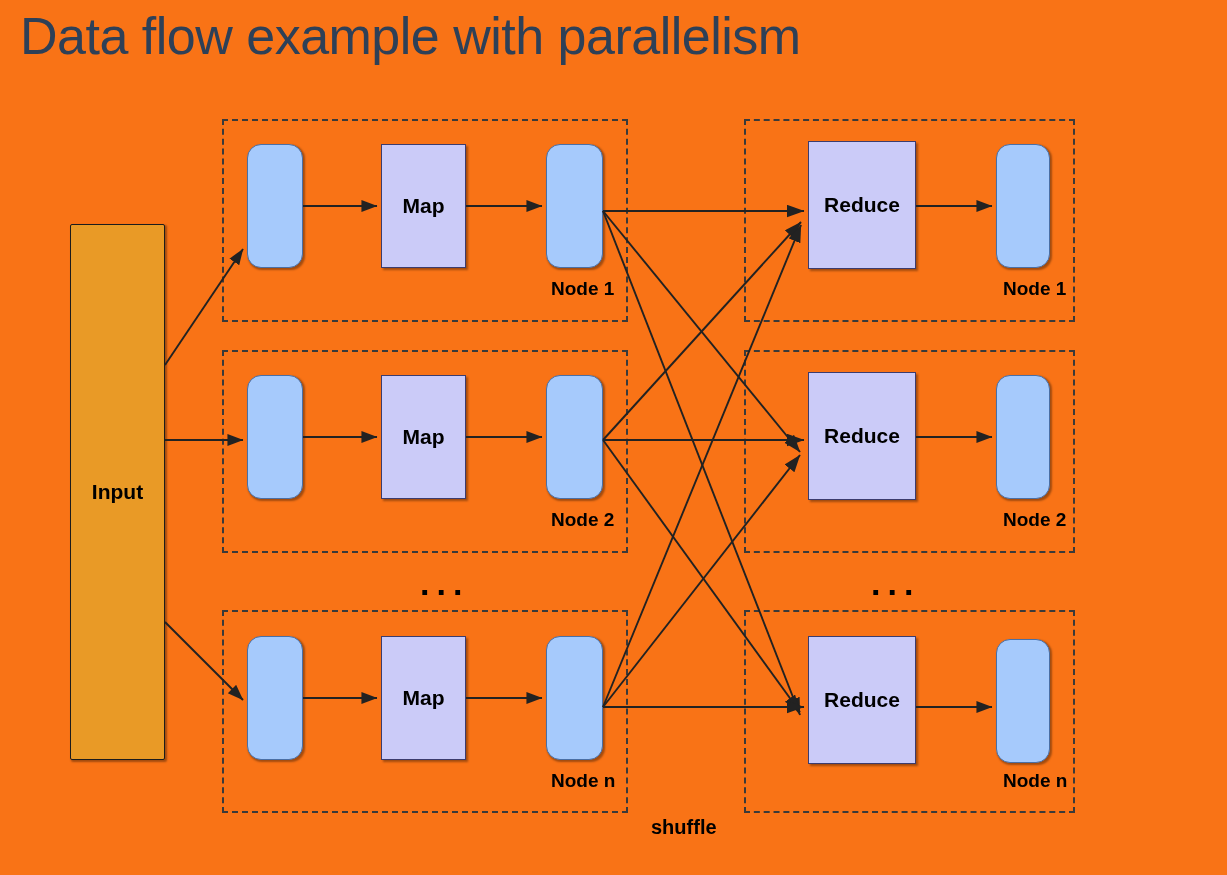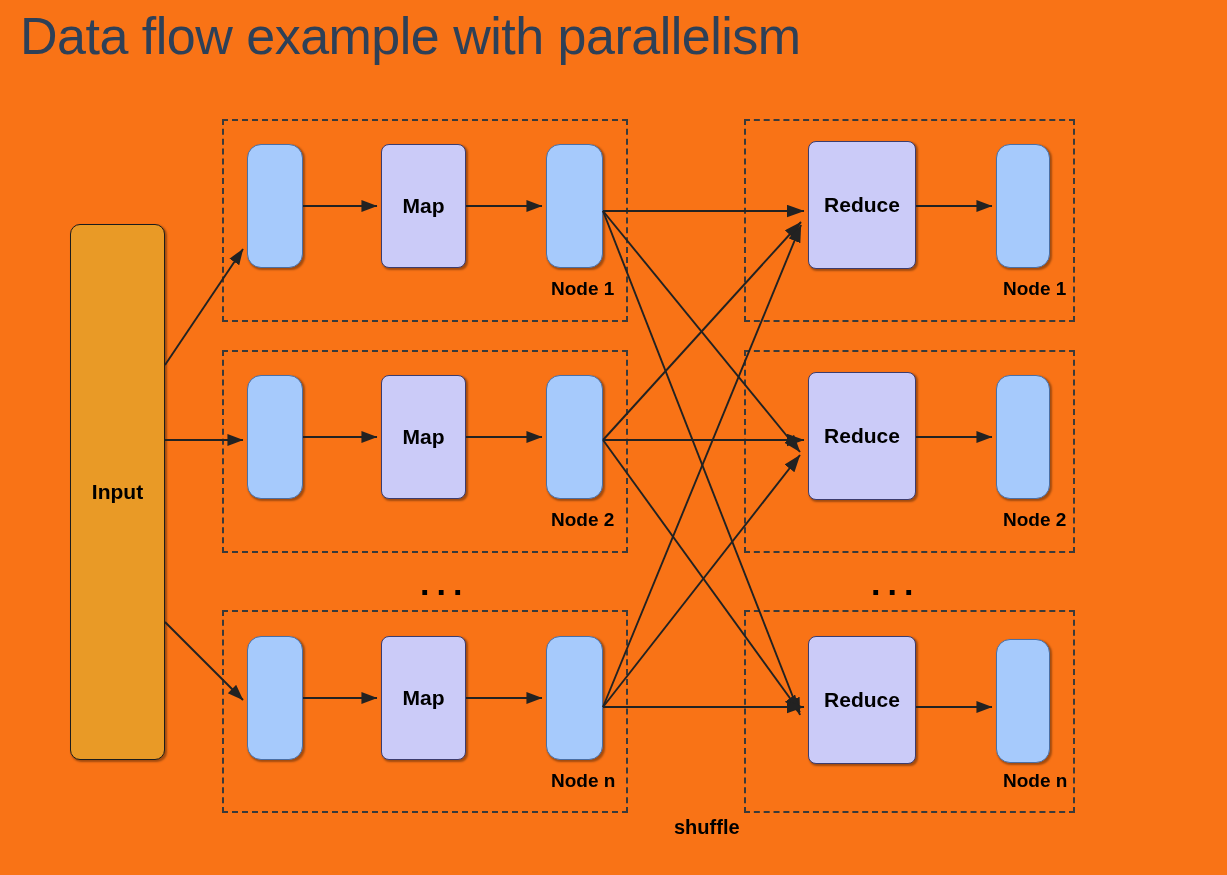--- a/index.html
+++ b/index.html
@@ -71,26 +71,26 @@
     box-shadow: 1.5px 1.5px 2px rgba(0,0,0,0.35);
   }
   .shape-blue {
     background: #a6cafc;
     border: 1.6px solid #4a6fa5;
     border-radius: 14px;
   }
   .shape-purple {
     background: #cbcbf8;
     border: 1.6px solid #3c3c6e;
-    border-radius: 8px;
+    border-radius: 0;
   }
   .shape-orange {
     background: #e99a26;
     border: 1.8px solid #1c1c1c;
-    border-radius: 10px;
+    border-radius: 2px;
   }
   .ellipsis {
     position: absolute;
     font-size: 34px;
     font-weight: bold;
     color: #000000;
     letter-spacing: 7px;
     line-height: 1;
     white-space: nowrap;
   }
@@ -159,21 +159,21 @@
 
     <div class="shape shape-purple" style="left:808px; top:636px; width:108px; height:128px;">
       <span>Reduce</span>
     </div>
     <div class="shape shape-blue" style="left:996px; top:639px; width:54px; height:124px;"></div>
     <div class="node-label" style="left:1003px; top:771px;">Node n</div>
 
     <div class="ellipsis" style="left:420px; top:566px;">...</div>
     <div class="ellipsis" style="left:871px; top:566px;">...</div>
 
-    <div class="shuffle-label" style="left:674px; top:817px;">shuffle</div>
+    <div class="shuffle-label" style="left:651px; top:817px;">shuffle</div>
 
     <svg class="svg-layer" viewBox="0 0 1227 875" preserveAspectRatio="none" xmlns="http://www.w3.org/2000/svg">
       <defs>
         <marker id="ah" markerWidth="9" markerHeight="9" refX="8.2" refY="3.1" orient="auto" markerUnits="strokeWidth">
           <path d="M0,0 L8.4,3.1 L0,6.2 z" fill="#222222"></path>
         </marker>
         <marker id="ahs" markerWidth="10" markerHeight="10" refX="9" refY="3.3" orient="auto" markerUnits="strokeWidth">
           <path d="M0,0 L9.2,3.3 L0,6.6 z" fill="#222222"></path>
         </marker>
       </defs>

